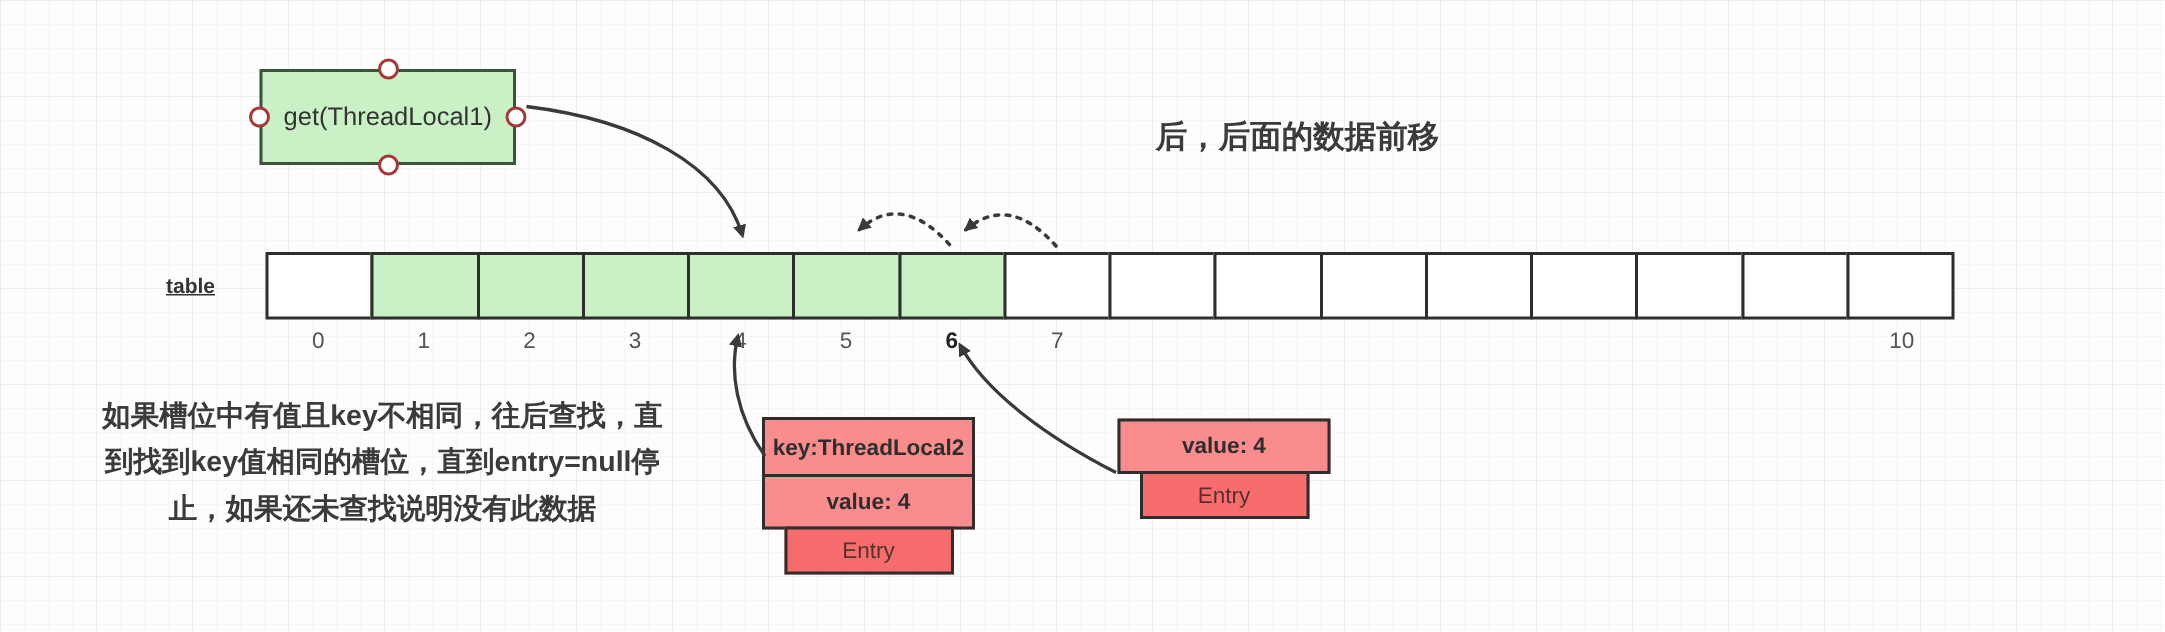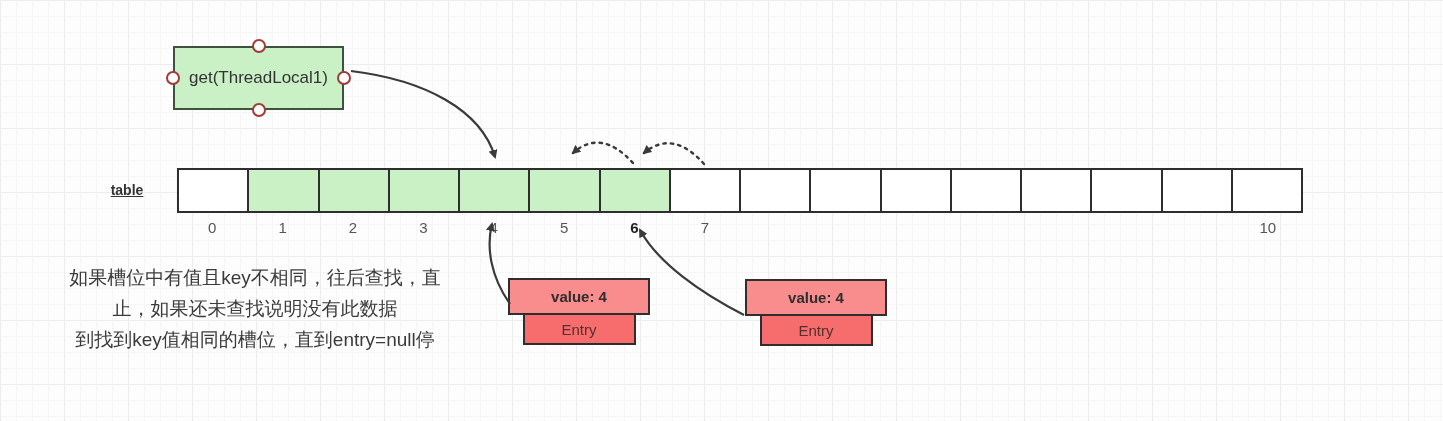--- a/index.html
+++ b/index.html
@@ -52,21 +52,21 @@
   .cell:first-child{margin-left:0;}
   .cell.filled{background:var(--green-fill);}
   .idx-row{
     position:absolute;left:177px;top:219px;width:1126px;display:flex;
   }
   .idx{flex:1;text-align:center;font-size:15px;color:#555;}
   .idx.bold{font-weight:bold;color:#222;}
 
   .note{
     position:absolute;left:32px;top:262px;width:446px;text-align:center;
-    font-size:19px;font-weight:normal;color:#3b3b3b;line-height:31px;
+    font-size:19px;font-weight:bold;color:#3b3b3b;line-height:31px;
   }
 
   .entry-box{position:absolute;width:142px;z-index:3;}
   .entry-box .row{
     box-sizing:border-box;border:2px solid var(--line);margin-top:-2px;
     background:var(--red-fill);text-align:center;
     font-size:15px;font-weight:bold;color:#2e2e2e;
     display:flex;align-items:center;justify-content:center;
   }
   .entry-box .row:first-child{margin-top:0;}
@@ -101,20 +101,21 @@
 
   <div class="get-box">
     <span class="handle h-top"></span>
     <span class="handle h-bottom"></span>
     <span class="handle h-left"></span>
     <span class="handle h-right"></span>
     <span>get(ThreadLocal1)</span>
   </div>
 
   <div class="title">
+    <div>后，后面的数据前移</div>
   </div>
 
   <div class="table-label">table</div>
   <div class="cells">
       <div class="cell"></div>
       <div class="cell filled"></div>
       <div class="cell filled"></div>
       <div class="cell filled"></div>
       <div class="cell filled"></div>
       <div class="cell filled"></div>
@@ -143,25 +144,26 @@
       <div class="idx"></div>
       <div class="idx"></div>
       <div class="idx"></div>
       <div class="idx"></div>
       <div class="idx"></div>
       <div class="idx">10</div>
     </div>
 
   <div class="note">
     <div>如果槽位中有值且key不相同，往后查找，直</div>
+    <div>到找到key值相同的槽位，直到entry=null停</div>
     <div>止，如果还未查找说明没有此数据</div>
-    <div>到找到key值相同的槽位，直到entry=null停</div>
   </div>
 
   <div class="entry-box entry-left">
+    <div class="row key">key:ThreadLocal2</div>
     <div class="row val">value: 4</div>
     <div class="entry-strip">Entry</div>
   </div>
 
   <div class="entry-box entry-right">
     <div class="row val">value: 4</div>
     <div class="entry-strip">Entry</div>
   </div>
 
 </div>

